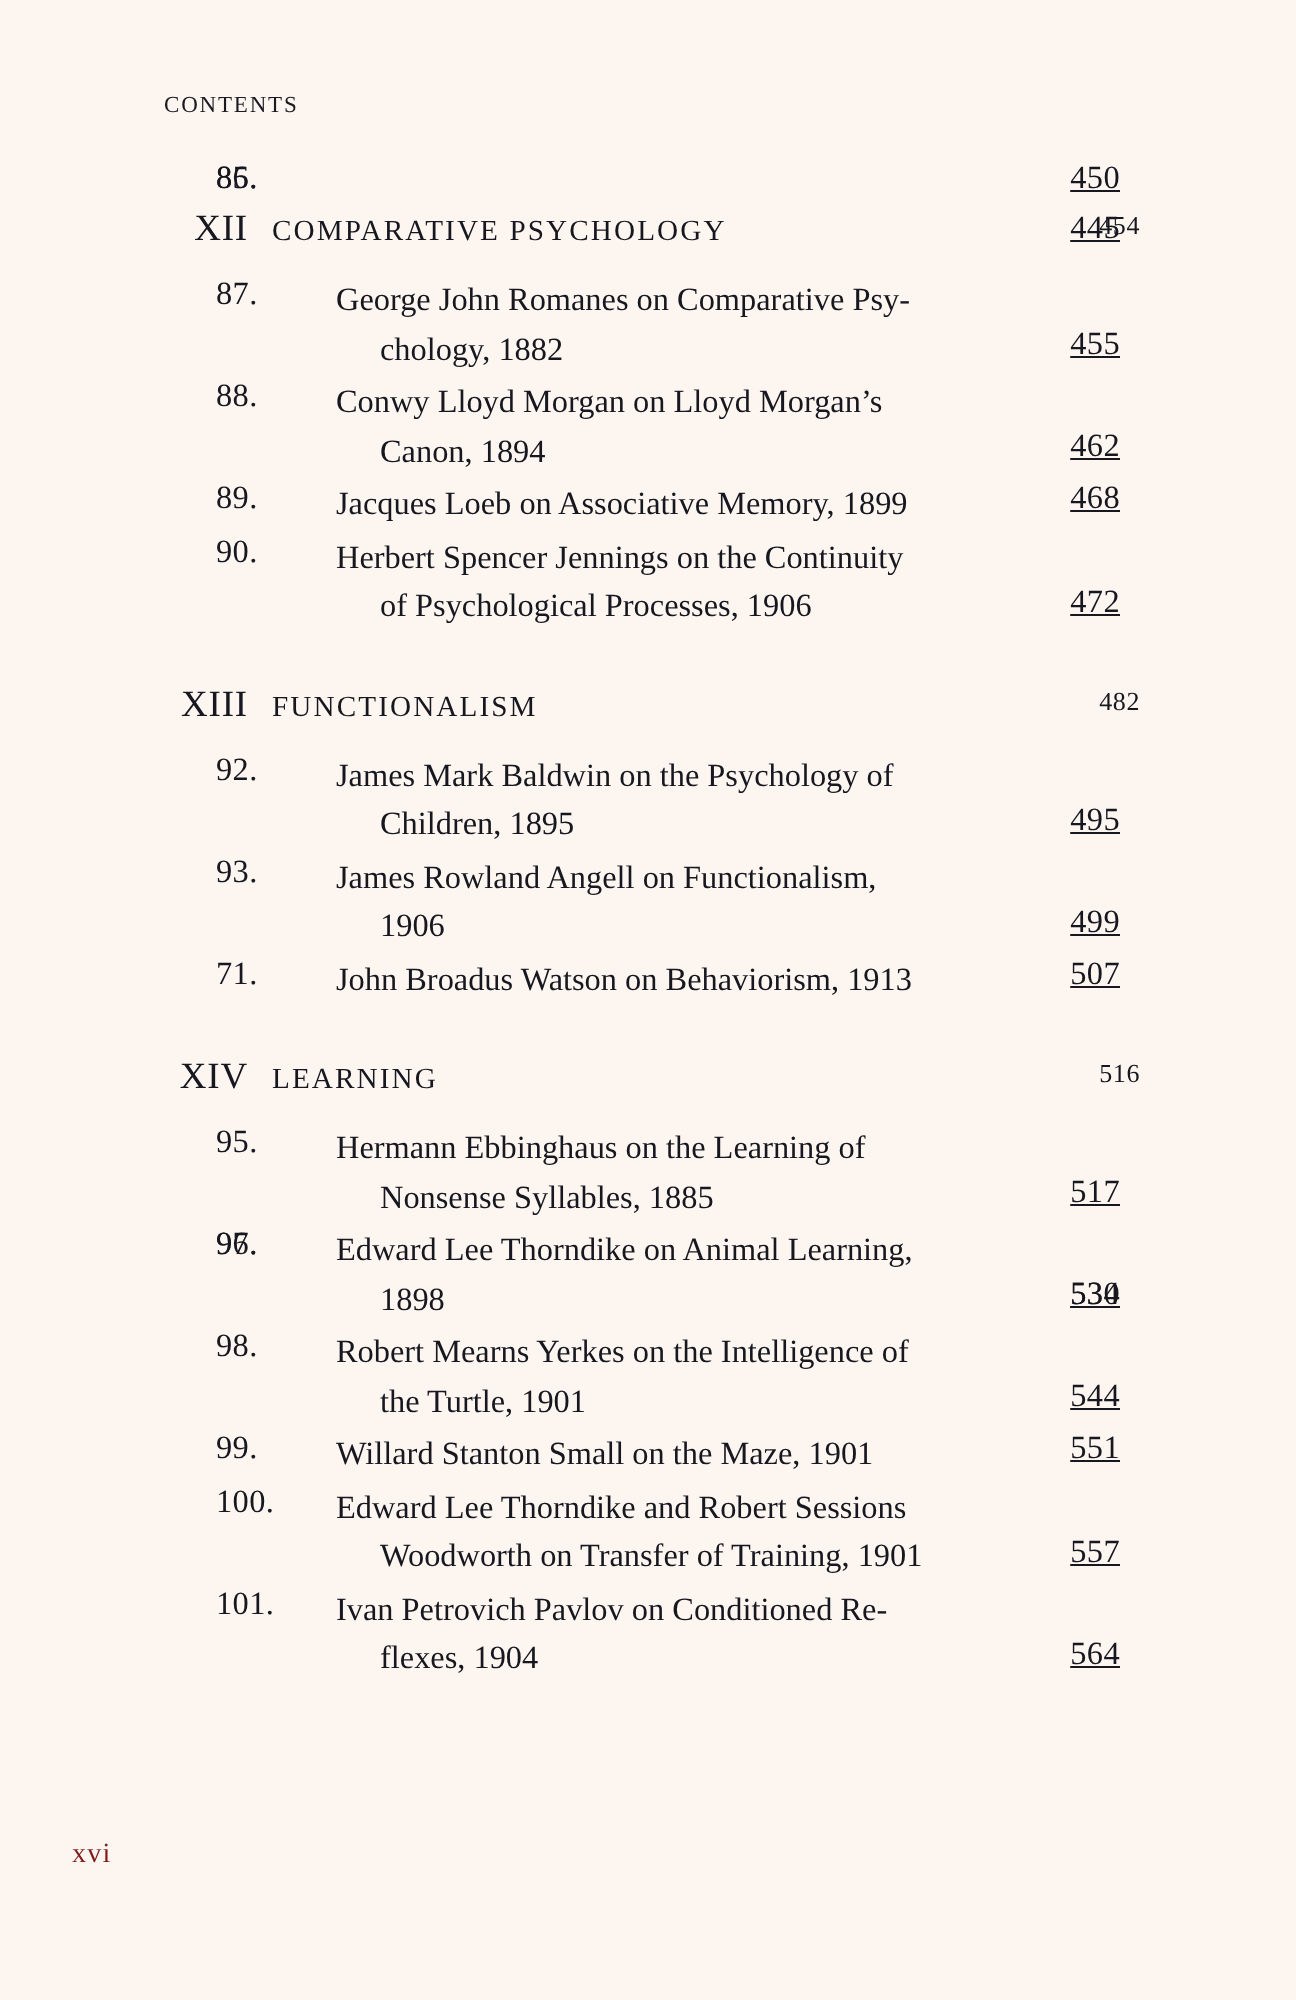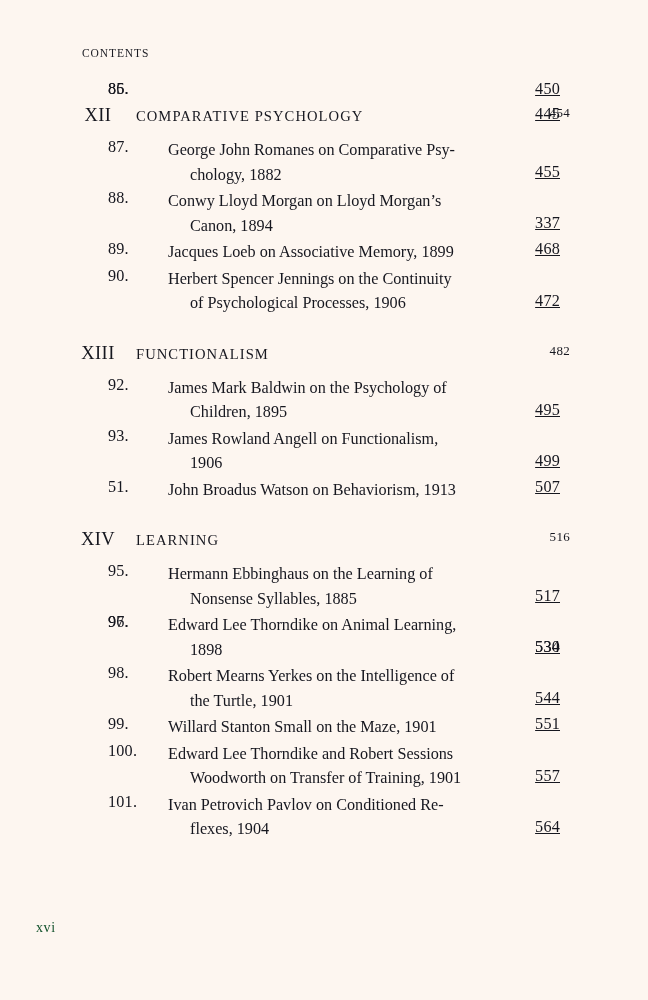--- a/index.html
+++ b/index.html
@@ -34,42 +34,42 @@
     margin-left: 46px;
   }
 
   
   .folio {
     position: absolute;
     left: 36px;
     top: 920px;
     font-size: 14px;
     letter-spacing: 0.6px;
-    color: #14532d;
+    color: #7f1d1d;
   }
 
   .toc {
     position: absolute;
     left: 0;
     top: 78px;
     width: 648px;
   }
 
   
   .chapter-row {
     position: relative;
     height: 30px;
     margin-top: 27px;
     margin-bottom: 3px;
   }
   .chapter-row .roman {
     position: absolute;
     left: 72px;
     width: 52px;
-    text-align: center;
+    text-align: right;
     font-size: 18.5px;
     letter-spacing: 0.4px;
     top: 0;
   }
   .chapter-row .chapter-title {
     position: absolute;
     left: 136px;
     top: 3px;
     font-size: 14.6px;
     letter-spacing: 1.05px;
@@ -152,21 +152,21 @@
         </div>
         <div>
           <div class="entry lines2">
             <span class="num">87.</span>
             <div class="body"><span>George John Romanes on Comparative Psy-</span><span class="cont">chology, 1882</span></div>
             <span class="pg">455</span>
           </div>
           <div class="entry lines2">
             <span class="num">88.</span>
             <div class="body"><span>Conwy Lloyd Morgan on Lloyd Morgan’s</span><span class="cont">Canon, 1894</span></div>
-            <span class="pg">337</span>
+            <span class="pg">462</span>
           </div>
           <div class="entry single lines1">
             <span class="num">89.</span>
             <div class="body"><span>Jacques Loeb on Associative Memory, 1899</span></div>
             <span class="pg">468</span>
           </div>
           <div class="entry lines2">
             <span class="num">90.</span>
             <div class="body"><span>Herbert Spencer Jennings on the Continuity</span><span class="cont">of Psychological Processes, 1906</span></div>
             <span class="pg">472</span>
@@ -182,21 +182,21 @@
             <span class="num">92.</span>
             <div class="body"><span>James Mark Baldwin on the Psychology of</span><span class="cont">Children, 1895</span></div>
             <span class="pg">495</span>
           </div>
           <div class="entry lines2">
             <span class="num">93.</span>
             <div class="body"><span>James Rowland Angell on Functionalism,</span><span class="cont">1906</span></div>
             <span class="pg">499</span>
           </div>
           <div class="entry single lines1">
-            <span class="num">51.</span>
+            <span class="num">71.</span>
             <div class="body"><span>John Broadus Watson on Behaviorism, 1913</span></div>
             <span class="pg">507</span>
           </div>
         </div>
         <div class="chapter-row">
           <span class="roman">XIV</span>
           <span class="chapter-title">LEARNING</span>
           <span class="chapter-page">516</span>
         </div>
         <div>

